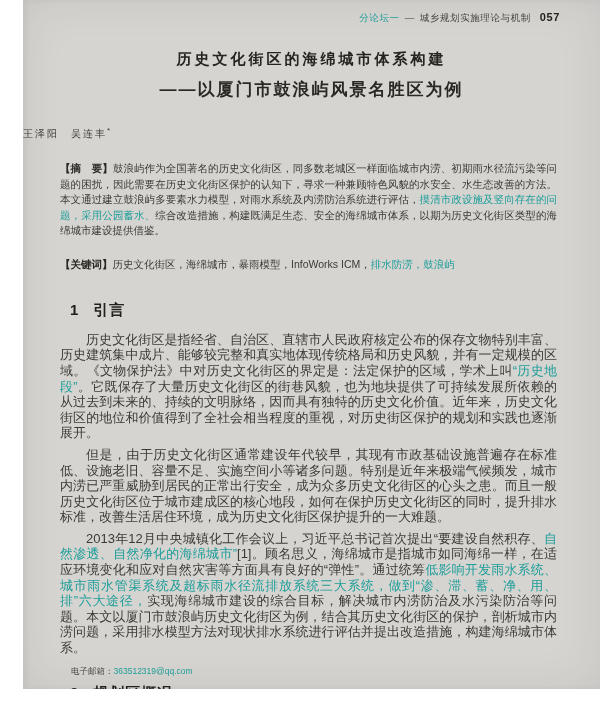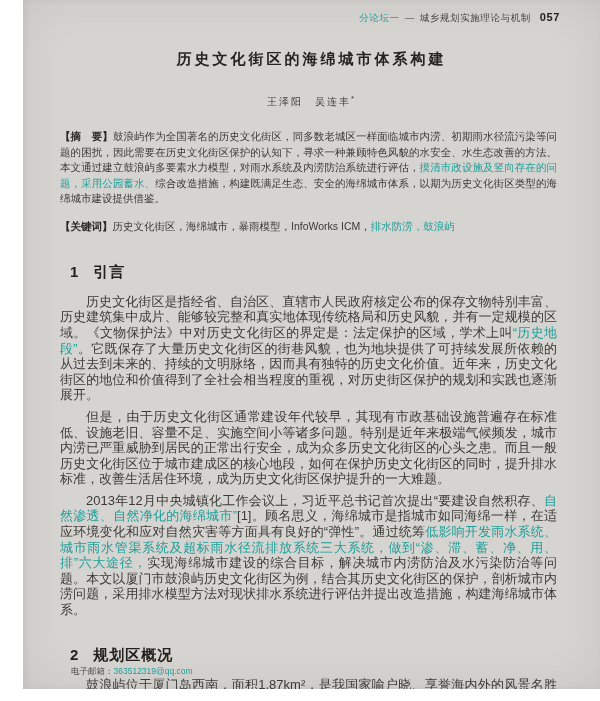--- a/index.html
+++ b/index.html
@@ -34,32 +34,32 @@
   
   .title{
     margin-top:25px;text-align:center;
     font-size:15px;font-weight:bold;letter-spacing:3px;color:#262420;
   }
   .subtitle{
     margin-top:9px;text-align:center;
     font-size:17px;font-weight:bold;letter-spacing:2px;color:#2a2823;
   }
   .authors{
-    margin-top:25px;text-align:center;
+    margin-top:25px;
     font-size:10px;letter-spacing:2px;color:#3e3d39;
   }
   .authors sup{font-size:8px;}
   
   .meta{
     margin:20px 43px 0 37px;
     font-size:10.5px;line-height:15.4px;
     text-align:justify;color:var(--ink);
   }
   .meta .label{font-weight:bold;color:#2b2925;}
-  .keywords{margin-top:13px;}
+  .keywords{margin-top:19px;}
   
   .sec-h{
     margin:28px 0 0 47px;
     font-size:15px;font-weight:bold;color:var(--ink-dark);
     letter-spacing:1px;
   }
   .sec-h .num{margin-right:14px;}
   
   .body{
     margin:12px 43px 6px 37px;
@@ -79,20 +79,21 @@
 </head>
 <body>
 
 <div class="scan">
 
   <div class="header">
     <span class="teal">分论坛一</span><span class="dash">—</span><span>城乡规划实施理论与机制</span><span class="pageno">057</span>
   </div>
 
   <div class="title">历史文化街区的海绵城市体系构建</div>
+  <div class="subtitle">——以厦门市鼓浪屿风景名胜区为例</div>
 
   <div class="authors">
     <span>王泽阳　吴连丰</span><sup>*</sup>
   </div>
 
   <p class="meta">
     <span class="label">【摘　要】</span><span>鼓浪屿作为全国著名的历史文化街区，同多数老城区一样面临城市内涝、初期雨水径流污染等问题的困扰，因此需要在历史文化街区保护的认知下，寻求一种兼顾特色风貌的水安全、水生态改善的方法。本文通过建立鼓浪屿多要素水力模型，对雨水系统及内涝防治系统进行评估，</span><span class="teal">摸清市政设施及竖向存在的问题，采用公园蓄水、</span><span>综合改造措施，构建既满足生态、安全的海绵城市体系，以期为历史文化街区类型的海绵城市建设提供借鉴。</span>
   </p>
 
   <p class="meta keywords">

